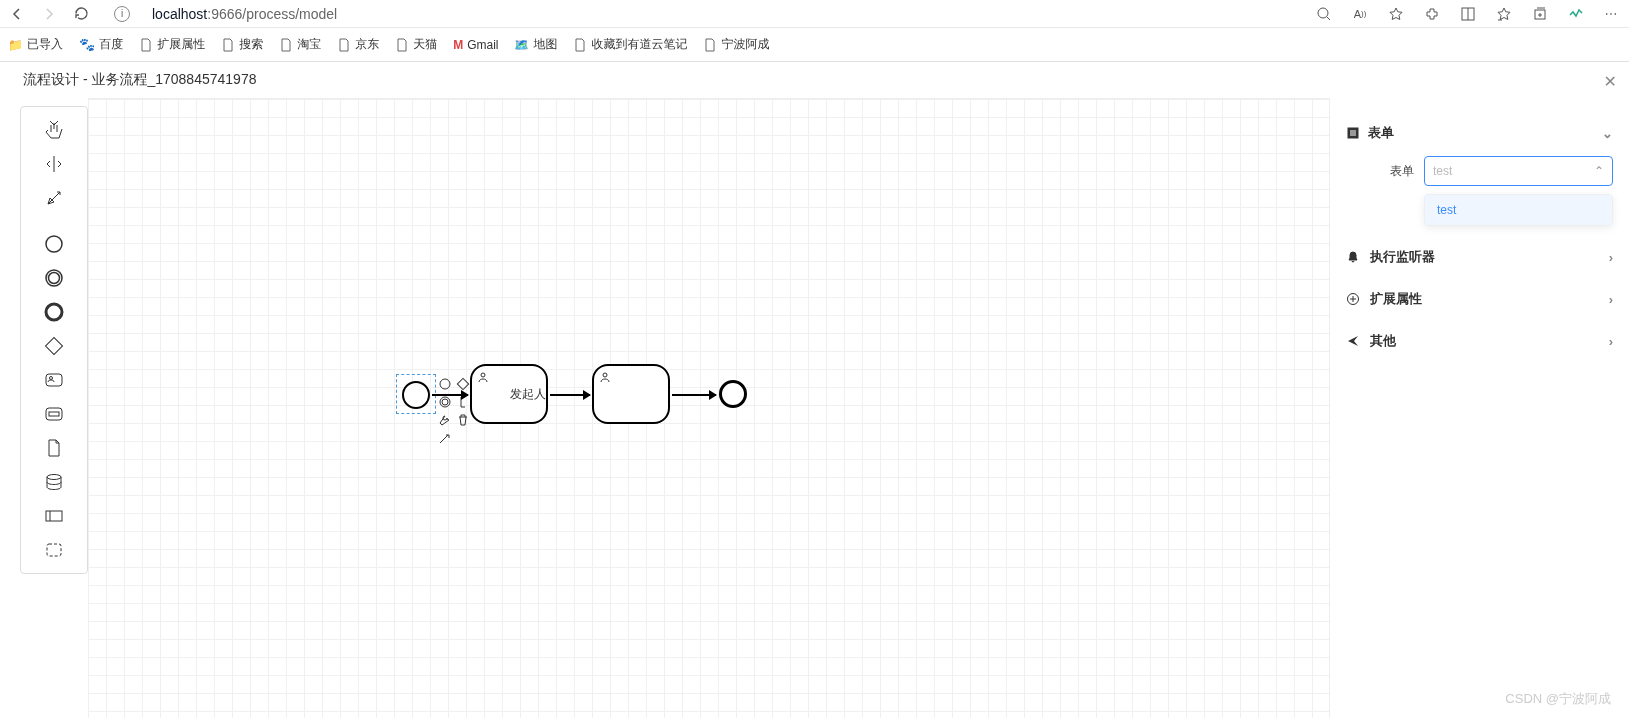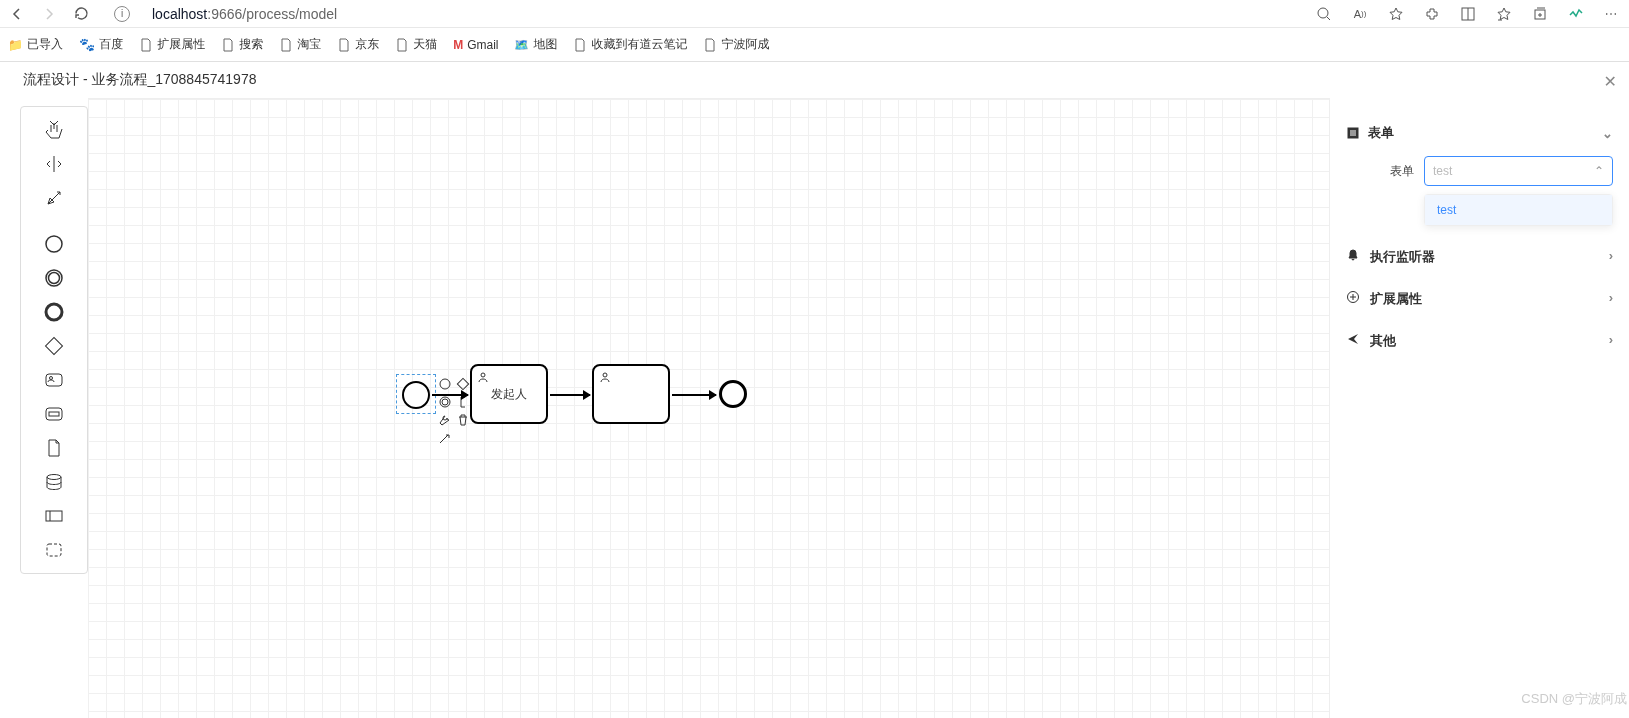--- a/index.html
+++ b/index.html
@@ -17,21 +17,21 @@
 .bm .fold { color: #e8a33d; }
 .bm .page-ic { width: 14px; height: 14px; }
 .title-bar { height: 36px; display: flex; align-items: center; padding: 0 23px; font-size: 14px; position: relative; }
 .title-close { position: absolute; right: 12px; top: 10px; color: #888; cursor: pointer; font-size: 16px; }
 .content { display: flex; height: calc(100% - 98px); }
 .palette { width: 68px; margin: 8px 0 0 20px; border: 1px solid #ddd; border-radius: 4px; display: flex; flex-direction: column; align-items: center; padding: 8px 0; gap: 4px; background: #fff; height: 468px; }
 .palette .tool { width: 38px; height: 30px; display: flex; align-items: center; justify-content: center; cursor: pointer; }
 .canvas { flex: 1; position: relative; background-image: linear-gradient(#f0f0f0 1px, transparent 1px), linear-gradient(90deg, #f0f0f0 1px, transparent 1px); background-size: 18px 18px; border-top: 1px solid #eee; }
 .start-node { position: absolute; left: 314px; top: 282px; width: 28px; height: 28px; border: 2px solid #000; border-radius: 50%; background: #fff; }
 .start-select { position: absolute; left: 308px; top: 275px; width: 40px; height: 40px; border: 1px dashed #4a9add; }
-.task-node { position: absolute; width: 78px; height: 60px; border: 2px solid #000; border-radius: 8px; background: #fff; display: flex; align-items: center; justify-content: center; font-size: 12px; }
+.task-node { position: absolute; width: 78px; height: 60px; border: 2px solid #000; border-radius: 16px; background: #fff; display: flex; align-items: center; justify-content: flex-end; font-size: 12px; }
 .task-node .user-ic { position: absolute; top: 4px; left: 4px; }
 .task1 { left: 382px; top: 265px; }
 .task2 { left: 504px; top: 265px; }
 .end-node { position: absolute; left: 631px; top: 281px; width: 28px; height: 28px; border: 3px solid #000; border-radius: 50%; background: #fff; }
 .arrow { position: absolute; height: 2px; background: #000; }
 .arrow::after { content: ''; position: absolute; right: -1px; top: -4px; width: 0; height: 0; border-left: 8px solid #000; border-top: 5px solid transparent; border-bottom: 5px solid transparent; }
 .arrow1 { left: 344px; top: 295px; width: 36px; }
 .arrow2 { left: 462px; top: 295px; width: 40px; }
 .arrow3 { left: 584px; top: 295px; width: 44px; }
 .context-pad { position: absolute; left: 350px; top: 278px; display: grid; grid-template-columns: repeat(3, 14px); gap: 4px; }
@@ -39,23 +39,23 @@
 .props { width: 300px; border-left: 1px solid #eee; padding: 16px 12px 12px 12px; }
 .prop-sec { padding: 10px 4px; border-bottom: none; }
 .prop-sec-hd { display: flex; align-items: center; gap: 8px; cursor: pointer; font-size: 13px; font-weight: 600; }
 .prop-sec-hd .chev { margin-left: auto; color: #888; }
 .form-row { display: flex; align-items: center; margin: 14px 0 8px 0; gap: 10px; }
 .form-row label { width: 68px; text-align: right; font-size: 12px; color: #444; }
 .select-box { flex: 1; height: 30px; border: 1px solid #3b8cff; border-radius: 4px; display: flex; align-items: center; padding: 0 8px; color: #bbb; font-size: 12px; position: relative; background: #fff; }
 .select-box .caret { position: absolute; right: 8px; color: #999; }
 .dropdown { margin-left: 78px; margin-top: 4px; border: 1px solid #eee; border-radius: 4px; box-shadow: 0 2px 8px rgba(0,0,0,0.08); background: #fff; }
 .dropdown .opt { padding: 8px 12px; font-size: 12px; color: #3b8cff; background: #f0f6ff; cursor: pointer; }
-.prop-item { display: flex; gap: 10px; padding: 12px 4px; font-size: 13px; font-weight: 600; cursor: pointer; }
+.prop-item { display: flex; align-items: center; gap: 10px; padding: 12px 4px; font-size: 13px; font-weight: 600; cursor: pointer; }
 .prop-item .chev { margin-left: auto; color: #888; }
-.watermark { position: absolute; right: 2px; bottom: 10px; color: #ccc; font-size: 13px; }
+.watermark { position: absolute; right: 18px; bottom: 10px; color: #ccc; font-size: 13px; }
 svg { display: block; }
 </style>
 </head>
 <body>
 
 <div class="browser-bar">
   <div class="nav-arrow">
     <svg width="16" height="16" viewBox="0 0 16 16">
         <path d="M10 3 L5 8 L10 13" stroke="#555" stroke-width="1.5" fill="none"></path>
       </svg>

